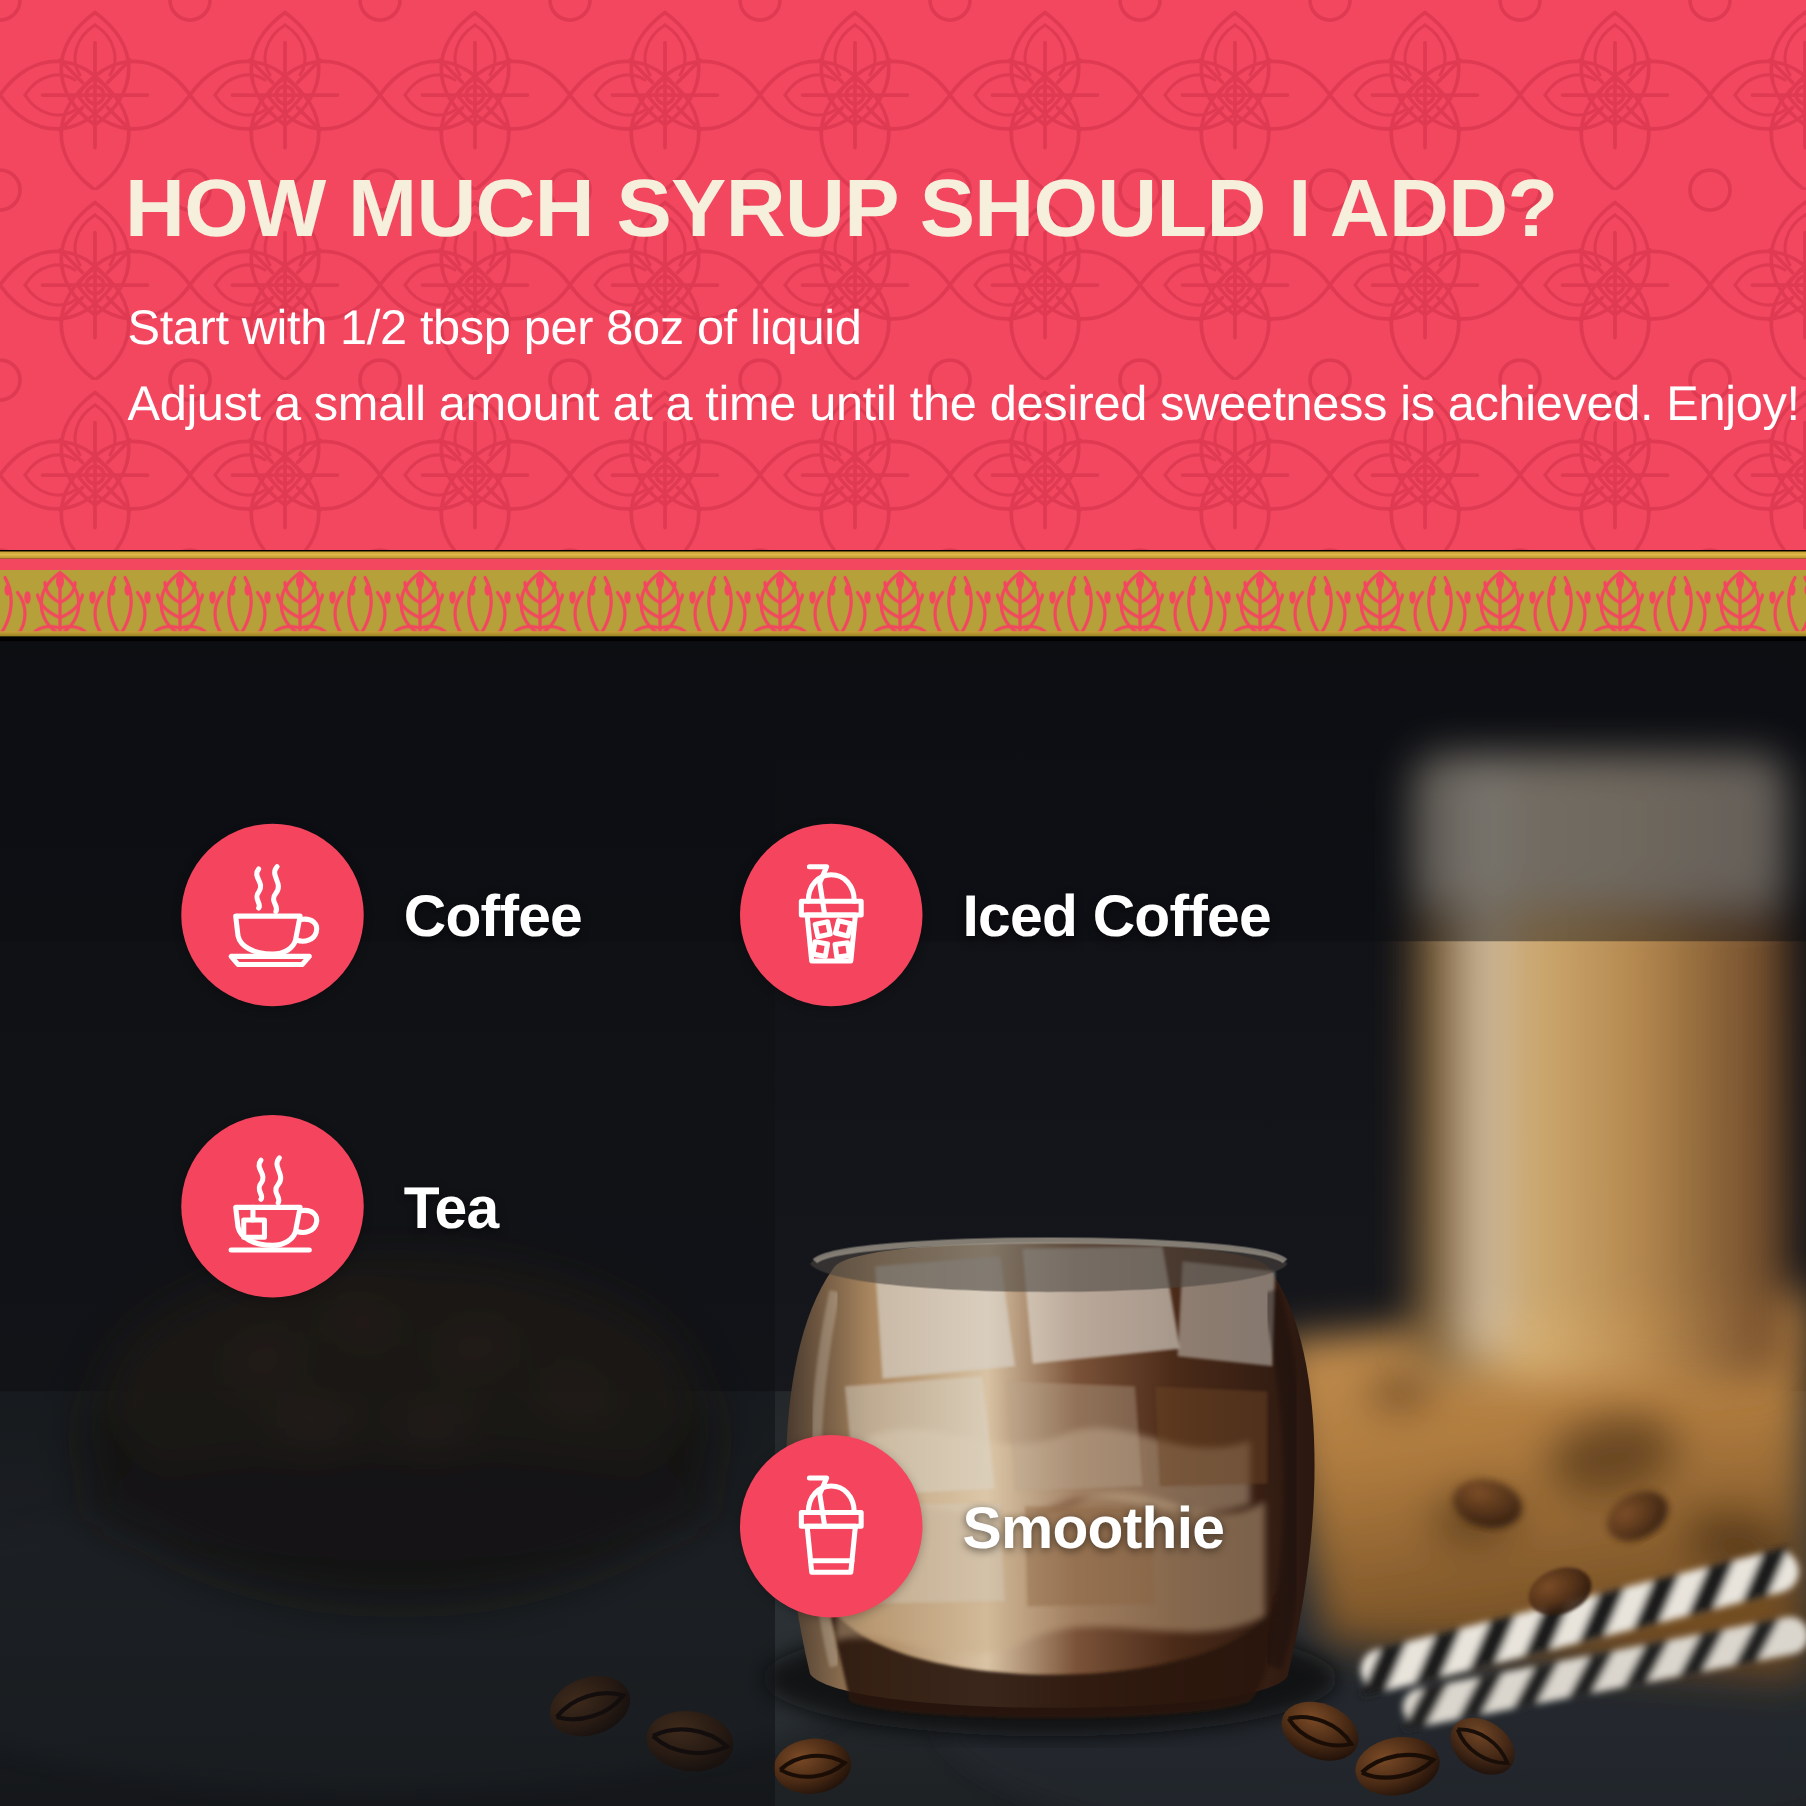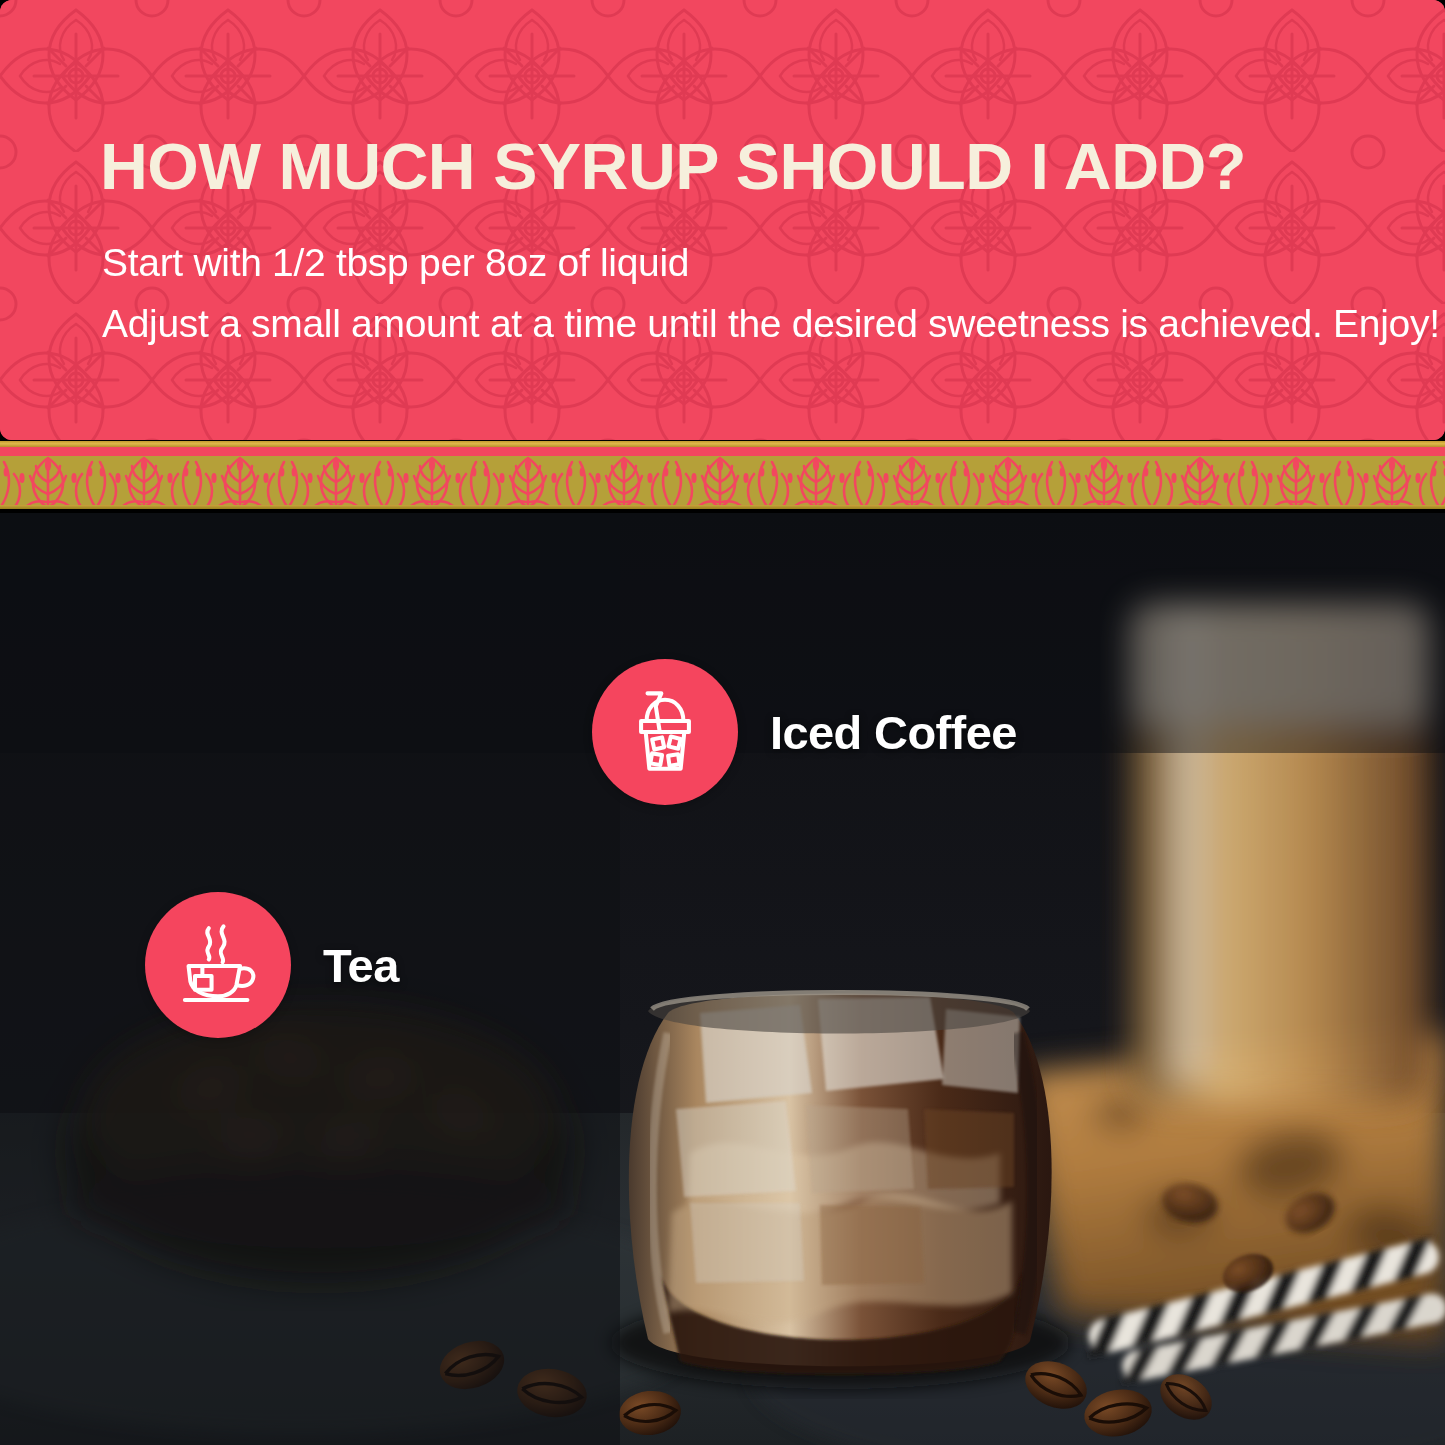--- a/index.html
+++ b/index.html
@@ -16,21 +16,20 @@
   }
 
   
   .header {
     position: absolute;
     left: 0; top: 0;
     width: 1445px;
     height: 440px;
     background-color: #F2475F;
     overflow: hidden;
-    border-radius: 12px;
   }
   .header-pattern {
     position: absolute;
     left: 0; top: 0;
     width: 100%;
     height: 100%;
     opacity: 1;
   }
   .header-inner {
     position: absolute;
@@ -441,20 +440,32 @@
         </g>
       </g>
 
       <rect x="0" y="0" width="620" height="932" fill="#0E1014" opacity="0.55"></rect>
       <rect x="0" y="0" width="1445" height="240" fill="#0C0D11" opacity="0.45"></rect>
     </svg>
   </div>
 
   <div class="icon-grid">
 
+    <div class="row-item c1 r1">
+      <div class="bubble">
+        <svg width="92" height="92" viewBox="0 0 100 100" fill="none" stroke="#FFFFFF" stroke-width="4.4" stroke-linecap="round" stroke-linejoin="round">
+          <path d="M38 10 C 32 17, 44 22, 38 30 C 33 36, 41 40, 38 44"></path>
+          <path d="M54 8 C 47 16, 60 22, 53 31 C 47 38, 56 42, 53 47"></path>
+          <path d="M18 51 L74 51 L70 72 C 68 79, 60 84, 50 84 C 33 84, 22 77, 20 68 Z"></path>
+          <path d="M74 54 C 85 52, 90 58, 88 65 C 86 72, 78 74, 71 72"></path>
+          <path d="M14 86 L82 86 L76 93 L20 93 Z"></path>
+        </svg>
+      </div>
+      <span class="item-label">Coffee</span>
+    </div>
 
     <div class="row-item c1 r2">
       <div class="bubble">
         <svg width="92" height="92" viewBox="0 0 100 100" fill="none" stroke="#FFFFFF" stroke-width="4.4" stroke-linecap="round" stroke-linejoin="round">
           <path d="M40 10 C 34 17, 46 22, 40 30 C 35 36, 43 40, 40 44"></path>
           <path d="M56 8 C 49 16, 62 22, 55 31 C 49 38, 58 42, 55 47"></path>
           <path d="M18 51 L74 51 L70 72 C 68 79, 60 84, 50 84 C 33 84, 22 77, 20 68 Z"></path>
           <path d="M74 54 C 85 52, 90 58, 88 65 C 86 72, 78 74, 71 72"></path>
           <path d="M14 88 L82 88"></path>
           <path d="M33 51 L33 62"></path>
@@ -475,15 +486,27 @@
           <rect x="55" y="56" width="11" height="11" transform="rotate(14 60 61)"></rect>
           <rect x="35" y="74" width="11" height="11" transform="rotate(10 40 79)"></rect>
           <rect x="54" y="75" width="11" height="11" transform="rotate(-8 59 80)"></rect>
         </svg>
       </div>
       <span class="item-label">Iced Coffee</span>
     </div>
 
 
 
+    <div class="row-item c2 r3">
+      <div class="bubble">
+        <svg width="92" height="92" viewBox="0 0 100 100" fill="none" stroke="#FFFFFF" stroke-width="4.4" stroke-linecap="round" stroke-linejoin="round">
+          <path d="M30 38 C 30 24, 39 15, 50 15 C 61 15, 70 24, 70 38"></path>
+          <path d="M24 38 L76 38 L76 50 L24 50 Z"></path>
+          <path d="M29 50 L71 50 L67 90 L33 90 Z"></path>
+          <path d="M31 8 L46 8 L40 22 L44 48"></path>
+          <path d="M32 80 L68 80"></path>
+        </svg>
+      </div>
+      <span class="item-label">Smoothie</span>
+    </div>
 
   </div>
 </div>
 
 </body></html>

